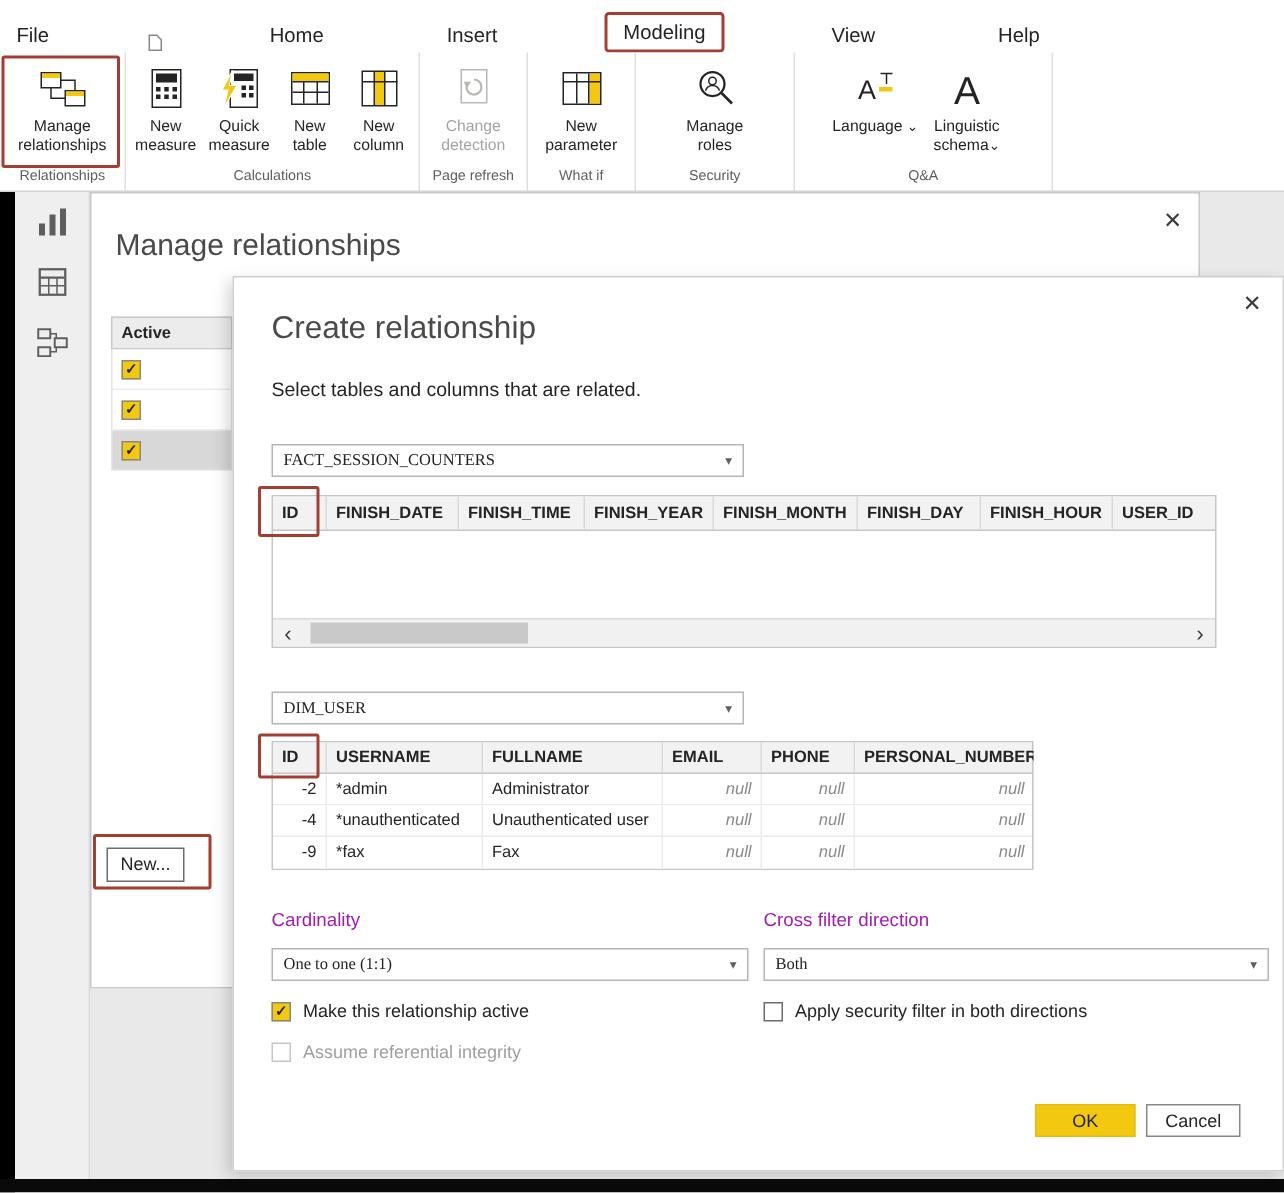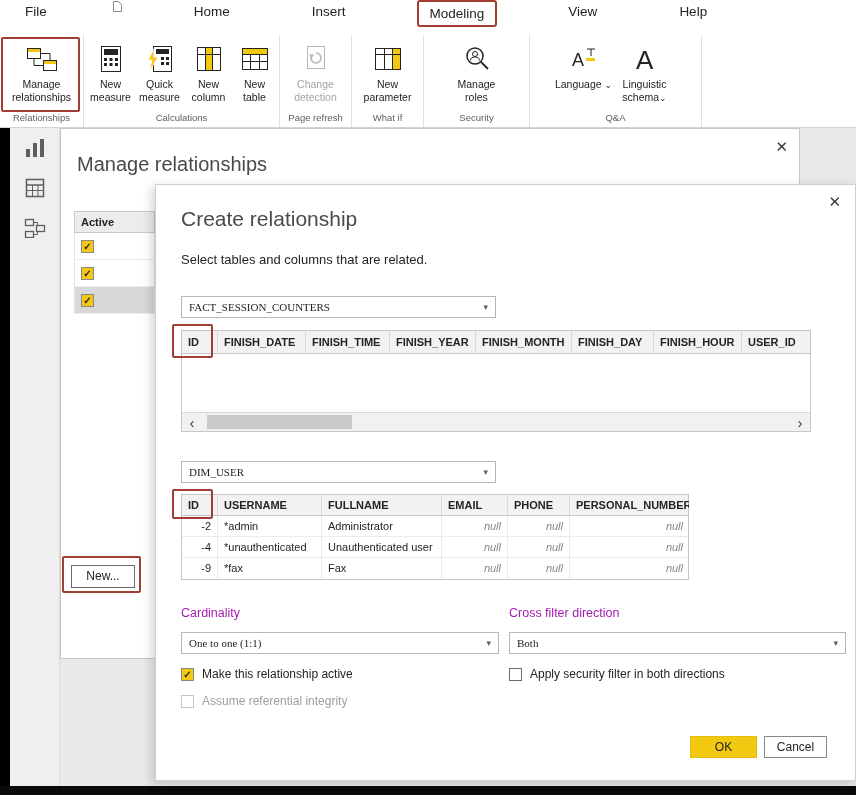--- a/index.html
+++ b/index.html
@@ -1,20 +1,20 @@
 <!DOCTYPE html>
 <html><head>
 <meta charset="utf-8">
 <style>
   * { margin:0; padding:0; box-sizing:border-box; }
   body { font-family:"Liberation Sans", sans-serif; background:#fff; }
   .screen { position:relative; width:856px; height:795px; background:#fff; overflow:hidden; }
 
   
-  .menubar { position:absolute; left:0; top:0; width:856px; height:35px; background:#fff; display:flex; align-items:flex-start; padding-left:14px;gap:48px; }
+  .menubar { position:absolute; left:0; top:0; width:856px; height:35px; background:#fff; display:flex; align-items:flex-end; padding-left:0;gap:48px; }
   .menu-item { font-size:13.5px; color:#252423; padding:4px 11px; margin-right:12px; white-space:nowrap; cursor:default; }
   .menu-item.hl { border:2px solid #A43E32; border-radius:3px; }
   .file-icon { margin:0 12px 0 -6px; display:flex; }
 
   
   .ribbon { position:absolute; left:0; top:35px; width:856px; height:93px; background:#fff; border-bottom:1px solid #D6D4D2; display:flex; }
   .rgroup { height:100%; border-right:1px solid #E1DFDD; display:flex; flex-direction:column; flex:0 0 auto; }
   .rgroup-buttons { flex:1; display:flex; justify-content:center; padding-top:3px; }
   .rgroup-label { font-size:9.5px; color:#605E5C; text-align:center; padding-bottom:4px; white-space:nowrap; }
   .rbtn { display:flex; flex-direction:column; align-items:center; padding-top:2px; flex:0 0 auto; }
@@ -32,21 +32,21 @@
 
   
   .manage-dialog { position:absolute; left:60px; top:128px; width:740px; height:531px; background:#fff; border:1px solid #C8C8C8; z-index:5; }
   .md-title { position:absolute; left:16px; top:24px; font-size:20px; color:#4A4A48; }
   .md-close, .cd-close { position:absolute; font-size:15px; color:#3B3A39; cursor:default; }
   .md-close { right:11px; top:9px; }
   .md-table { position:absolute; left:13px; top:82px; }
   .md-th { width:81px; height:22px; background:#ECECEC; border:1px solid #C9C9C9; font-size:11px; font-weight:bold; color:#252423; line-height:20px; padding-left:6px; }
   .md-row { width:81px; height:27px; border-left:1px solid #E4E4E4; border-right:1px solid #E4E4E4; border-bottom:1px solid #ECECEC; background:#fff; display:flex; align-items:center; padding-left:6px; }
   .md-row.selected { background:#D8D8D8; }
-  .new-btn { position:absolute; left:10px; top:436px; width:64px; height:23px; background:#fff; border:1px solid #6E6C6A; font-size:12px; color:#252423; text-align:center; line-height:21px; }
+  .new-btn { position:absolute; left:10px; top:436px; width:52px; height:23px; background:#fff; border:1px solid #6E6C6A; font-size:12px; color:#252423; text-align:center; line-height:21px; }
 
   
   .create-dialog { position:absolute; left:155px; top:184px; width:701px; height:597px; background:#fff; border:1px solid #CFCFCF; box-shadow:-3px 3px 10px rgba(0,0,0,0.18); z-index:10; }
   .cd-close { right:14px; top:8px; }
   .cd-title { position:absolute; left:25px; top:22px; font-size:21px; color:#4A4A48; }
   .cd-sub { position:absolute; left:25px; top:67px; font-size:13px; color:#252423; }
 
   .dd { position:absolute; height:22px; background:#fff; border:1px solid #B8B5B2; display:flex; align-items:center; justify-content:space-between; padding:0 7px; font-size:11px; color:#252423;font-family:Liberation Serif, serif; }
   .dd .arrow { font-size:9px; color:#605E5C; }
   .dd1 { left:25px; top:111px; width:315px; }
@@ -160,44 +160,44 @@
                   <rect x="15" y="12" width="3" height="3"></rect>
                   <rect x="20" y="12" width="3" height="3"></rect>
                   <rect x="15" y="17" width="3" height="3"></rect>
                   <rect x="20" y="17" width="3" height="3"></rect>
                 </g>
               <polygon points="9,2 2,15 6,15 3,27 12,12 7,12" fill="#F2C811" stroke="#fff" stroke-width="0.8"></polygon>
             </svg>
           </span>
           <span class="rlabel">Quick measure</span>
         </div>
-        <div class="rbtn" style="width:48px">
-          <span class="ricon">
-            <svg width="26" height="28" viewBox="0 0 26 28">
-              <rect x="1.5" y="2.5" width="23" height="23" fill="none" stroke="#252423"></rect>
-              <rect x="10" y="3" width="6" height="22" fill="#F2C811"></rect>
-              <line x1="9.5" y1="3" x2="9.5" y2="25" stroke="#252423"></line>
-                <line x1="16.5" y1="3" x2="16.5" y2="25" stroke="#252423"></line>
-              <line x1="2" y1="9.5" x2="25" y2="9.5" stroke="#252423"></line>
-            </svg>
-          </span>
-          <span class="rlabel">New column</span>
-        </div>
         <div class="rbtn" style="width:44px">
           <span class="ricon">
             <svg width="28" height="26" viewBox="0 0 28 26">
               <rect x="1.5" y="2.5" width="25" height="21" fill="none" stroke="#252423"></rect>
                 <rect x="2" y="3" width="24" height="5" fill="#F2C811"></rect>
               <line x1="2" y1="8.5" x2="26" y2="8.5" stroke="#252423"></line>
                 <line x1="2" y1="15.5" x2="26" y2="15.5" stroke="#252423"></line>
               <line x1="9.5" y1="8" x2="9.5" y2="23" stroke="#252423"></line>
                 <line x1="18.5" y1="8" x2="18.5" y2="23" stroke="#252423"></line>
             </svg>
           </span>
           <span class="rlabel">New table</span>
+        </div>
+        <div class="rbtn" style="width:48px">
+          <span class="ricon">
+            <svg width="26" height="28" viewBox="0 0 26 28">
+              <rect x="1.5" y="2.5" width="23" height="23" fill="none" stroke="#252423"></rect>
+              <rect x="10" y="3" width="6" height="22" fill="#F2C811"></rect>
+              <line x1="9.5" y1="3" x2="9.5" y2="25" stroke="#252423"></line>
+                <line x1="16.5" y1="3" x2="16.5" y2="25" stroke="#252423"></line>
+              <line x1="2" y1="9.5" x2="25" y2="9.5" stroke="#252423"></line>
+            </svg>
+          </span>
+          <span class="rlabel">New column</span>
         </div>
       </div>
       <div class="rgroup-label">Calculations</div>
     </div>
 
     <div class="rgroup" style="width:72px">
       <div class="rgroup-buttons">
         <div class="rbtn disabled" style="width:66px">
           <span class="ricon">
             <svg width="24" height="28" viewBox="0 0 24 28">

